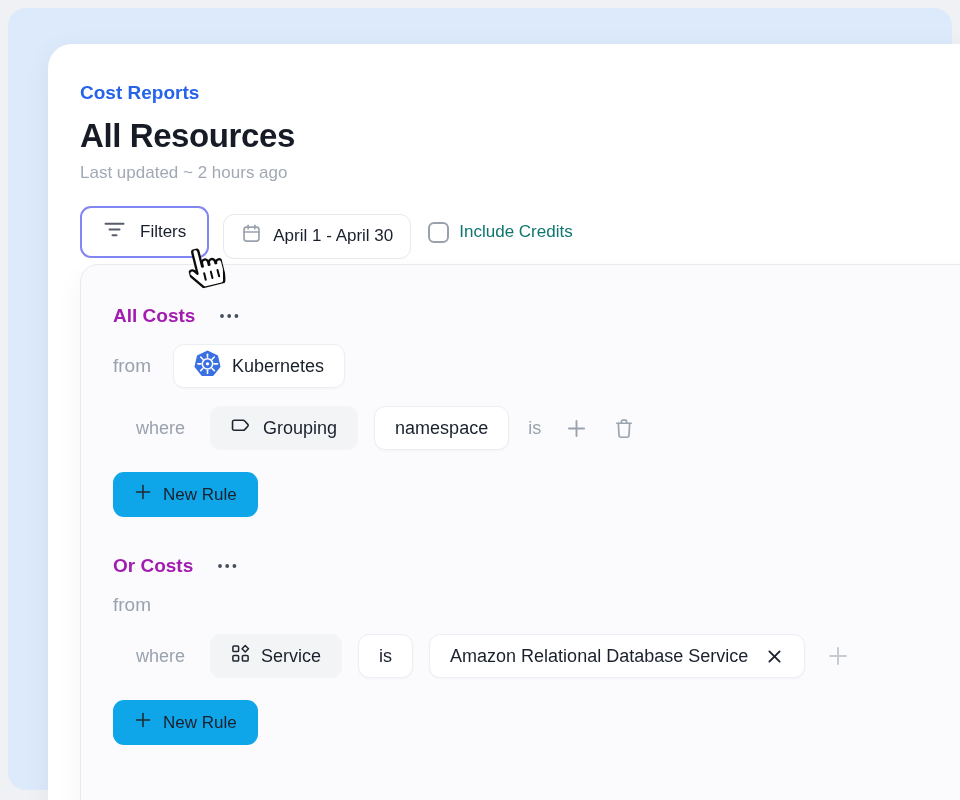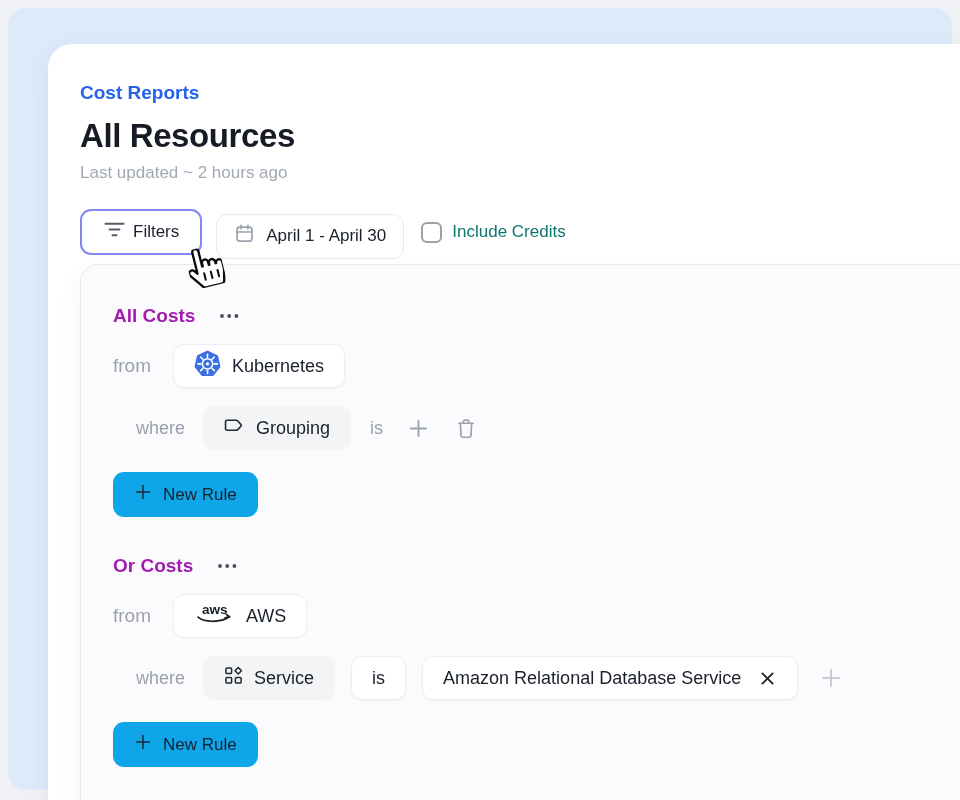--- a/index.html
+++ b/index.html
@@ -27,23 +27,23 @@
   .page-title {
     margin-top: 13px; font-size: 33px; font-weight: 700;
     color: #161b26; letter-spacing: -.4px;
   }
   .subtitle { margin-top: 8px; font-size: 17px; color: #a2a9b4; }
 
   .toolbar { display: flex; align-items: center; gap: 14px; margin-top: 26px; height: 46px; }
   button { font-family: inherit; cursor: pointer; }
 
   .filters-btn {
-    height: 46px; padding: 0 21px; background: #fff;
+    height: 52px; padding: 0 21px; background: #fff;
     border: 2px solid #8286f2; border-radius: 11px;
-    display: inline-flex; align-items: center; gap: 7px;
+    display: inline-flex; align-items: center; gap: 14px;
     font-size: 17px; font-weight: 500; color: #1a202c;
   }
   .date-btn {
     height: 45px; padding: 0 17px; background: #fff;
     border: 1px solid #e7e9ed; border-radius: 11px;
     display: inline-flex; align-items: center; gap: 11px;
     font-size: 17px; color: #1a202c; margin-top: 8px;
   }
   .credits {
     display: inline-flex; align-items: center; gap: 10px; margin-left: 3px;
@@ -62,21 +62,21 @@
   }
 
   .group-head { display: flex; align-items: center; gap: 22px; }
   .group-title { font-size: 19px; font-weight: 700; color: #a21caf; }
   .dots-btn { background: none; border: 0; display: inline-flex; padding: 4px 2px; }
 
   .from-row { display: flex; align-items: center; gap: 22px; margin-top: 17px; }
   .from-label { font-size: 19px; color: #9aa2ae; }
 
   .where-row { display: flex; align-items: center; gap: 16px; margin: 18px 0 0 23px; }
-  .where-label { font-size: 18px; color: #9aa2ae; margin-right: 2px; }
+  .where-label { font-size: 18px; color: #9aa2ae; margin-right: 9px; }
   .op-text { font-size: 18px; color: #9aa2ae; margin: 0 3px; }
 
   .chip {
     height: 44px; padding: 4px 20px; background: #fff;
     border: 1px solid #eceef2; border-radius: 11px;
     display: inline-flex; align-items: center; gap: 11px;
     font-size: 18px; color: #1a202c; white-space: nowrap;
     box-shadow: 0 1px 2px rgba(16,24,40,.03);
   }
   .chip.gray { background: #f3f4f6; border-color: transparent; box-shadow: none; }
@@ -188,20 +188,23 @@
         <div class="where-row">
           <span class="where-label">where</span>
           <button class="chip gray">
             <span>
               <svg width="21" height="17" viewBox="0 0 22 18">
                   <path d="M3.2 3.5h9.6c.62 0 1.2.26 1.62.71l3.3 3.59c.5.55.5 1.4 0 1.95l-3.3 3.59c-.42.45-1 .71-1.62.71H3.2A1.7 1.7 0 0 1 1.5 12.35V5.2A1.7 1.7 0 0 1 3.2 3.5Z" fill="none" stroke="#212833" stroke-width="1.7" stroke-linejoin="round"></path>
                 </svg>
             </span>
             <span>Grouping</span>
           </button>
+          <button class="chip">
+            <span>namespace</span>
+          </button>
           <span class="op-text">is</span>
           <button class="icon-btn row-plus">
             <svg width="21" height="21" viewBox="0 0 20 20">
                 <g stroke="#9aa2ae" stroke-width="1.8" stroke-linecap="round">
                   <path d="M10 2.8v14.4"></path>
                   <path d="M2.8 10h14.4"></path>
                 </g>
               </svg>
           </button>
           <button class="icon-btn row-trash">
@@ -237,30 +240,20 @@
                   <circle cx="3" cy="3" r="1.9"></circle>
                   <circle cx="10.2" cy="3" r="1.9"></circle>
                   <circle cx="17.4" cy="3" r="1.9"></circle>
                 </g>
               </svg>
           </button>
         </div>
 
         <div class="from-row">
           <span class="from-label">from</span>
-          <button class="chip">
-            <span>
-              <svg width="41" height="27" viewBox="0 0 41 27">
-                <text x="8" y="14" font-family="Liberation Sans, sans-serif" font-size="13.5" font-weight="bold" fill="#161c24">aws</text>
-                <path d="M4 17.2 C10 22.4 26 23 35.5 16.8" fill="none" stroke="#161c24" stroke-width="1.7" stroke-linecap="round"></path>
-                <path d="M35.5 16.8l-4.4 1.1 M35.5 16.8l-3.2-2.4" fill="none" stroke="#161c24" stroke-width="1.7" stroke-linecap="round" stroke-linejoin="round"></path>
-              </svg>
-            </span>
-            <span>AWS</span>
-          </button>
         </div>
 
         <div class="where-row">
           <span class="where-label">where</span>
           <button class="chip gray">
             <span>
               <svg width="19" height="19" viewBox="0 0 20 20">
                   <g fill="none" stroke="#212833" stroke-width="1.6" stroke-linejoin="round">
                     <rect x="2" y="2" width="6" height="6" rx="1.2"></rect>
                     <rect x="2" y="12" width="6" height="6" rx="1.2"></rect>

